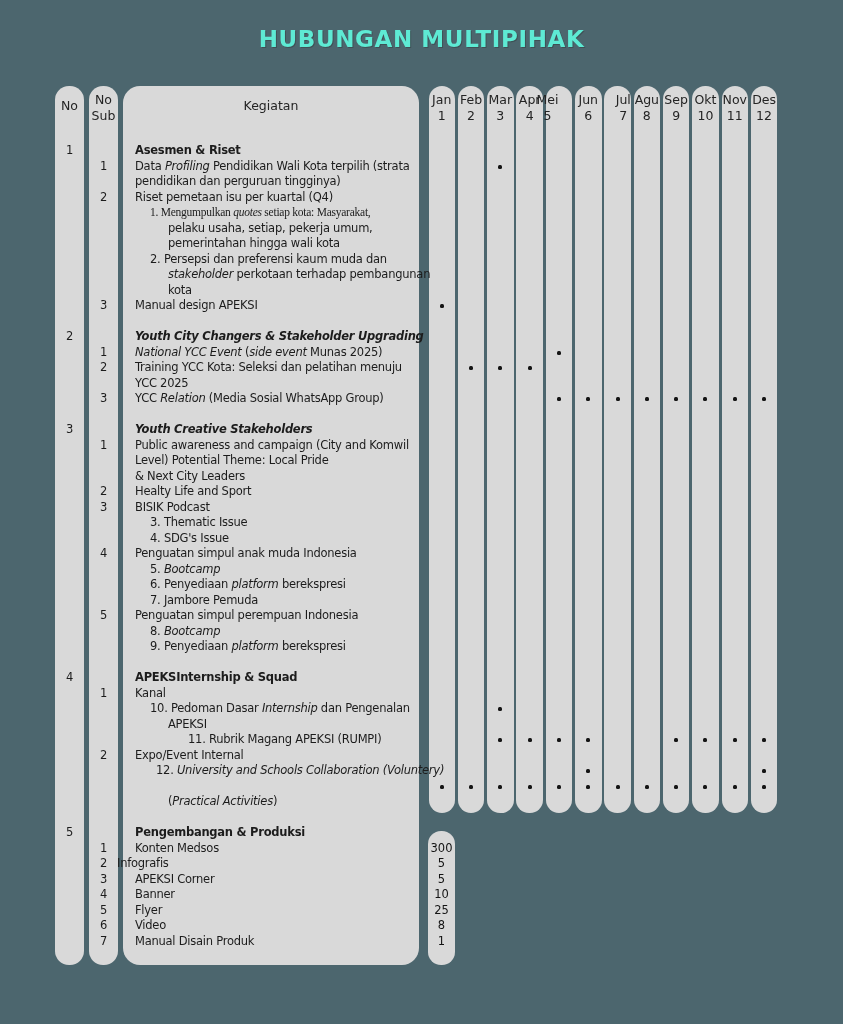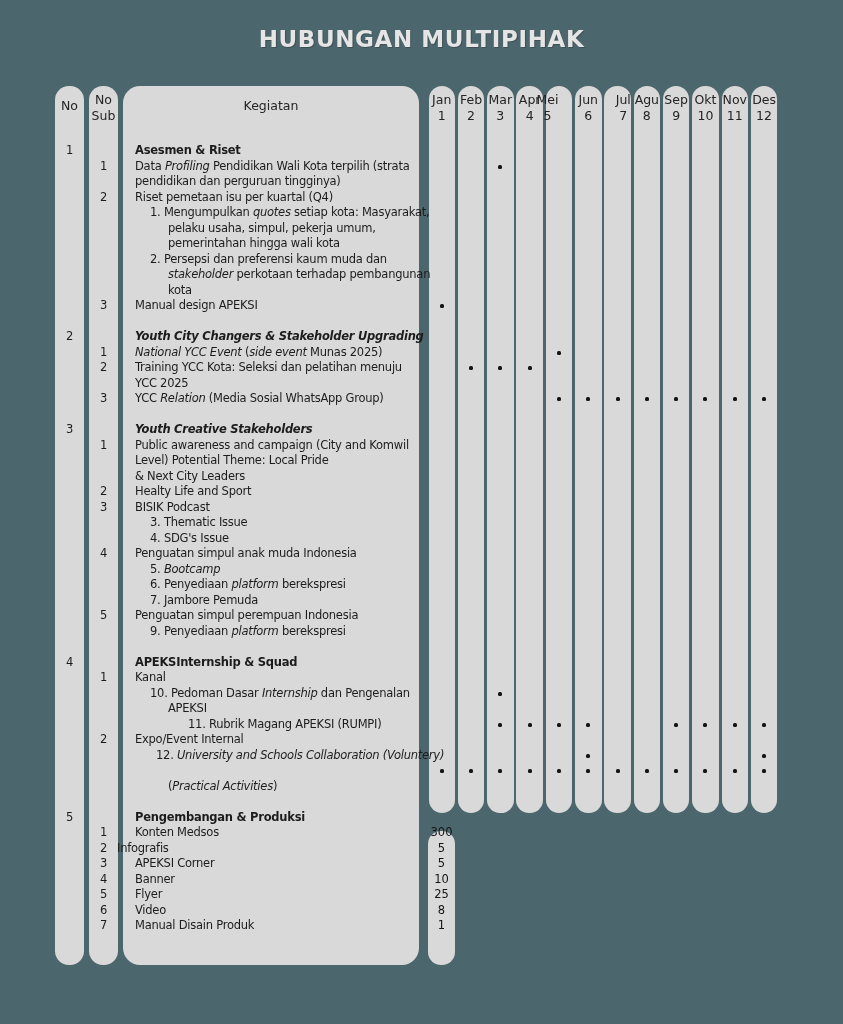--- a/index.html
+++ b/index.html
@@ -1,19 +1,19 @@
 <!DOCTYPE html>
 <html><head>
 <meta charset="utf-8">
 <style>
   html,body{margin:0;padding:0;background:#4C666E;}
   .canvas{position:relative;width:843px;height:1024px;background:#4C666E;overflow:hidden;
           font-family:"DejaVu Sans","Liberation Sans",sans-serif;}
   .title{position:absolute;top:26px;left:0;width:843px;text-align:center;
-         font-size:23px;font-weight:800;letter-spacing:0.6px;color:#e5e5e5;
+         font-size:23px;font-weight:800;letter-spacing:0.6px;color:#5eead4;
          text-shadow:1px 1px 0 rgba(40,40,40,0.35);}
   .pill{position:absolute;background:#D9D9D9;}
   .hdr{position:absolute;color:#242424;font-size:12.5px;line-height:16px;text-align:center;}
   .rows{position:absolute;left:0;top:143px;width:843px;}
   .line{position:relative;height:15.5px;}
   .cell{position:absolute;top:0;font-size:11.5px;line-height:15.5px;color:#1c1c1c;
         letter-spacing:-0.25px;white-space:nowrap;}
   .noC{left:55px;width:29px;text-align:center;}
   .subC{left:89px;width:29px;text-align:center;}
   .b{font-weight:bold;}
@@ -116,24 +116,24 @@
         <div class="dot" style="left: 498.35px;"></div>
       </div>
       <div class="line">
         <div class="cell" style="left: 135px;"><span>pendidikan dan perguruan tingginya)</span></div>
       </div>
       <div class="line">
         <div class="cell subC">2</div>
         <div class="cell" style="left: 135px;"><span>Riset pemetaan isu per kuartal (Q4)</span></div>
       </div>
       <div class="line">
-        <div class="cell" style="left: 150px;"><span>1. Mengumpulkan </span><i>quotes</i><span> setiap kota: Masyarakat,</span></div>
-      </div>
-      <div class="line">
-        <div class="cell" style="left: 168px;"><span>pelaku usaha, simpul, pekerja umum,</span></div>
+        <div class="cell" style="left: 150px; font-family: Liberation Serif, serif;"><span>1. Mengumpulkan </span><i>quotes</i><span> setiap kota: Masyarakat,</span></div>
+      </div>
+      <div class="line">
+        <div class="cell" style="left: 168px;"><span>pelaku usaha, setiap, pekerja umum,</span></div>
       </div>
       <div class="line">
         <div class="cell" style="left: 168px;"><span>pemerintahan hingga wali kota</span></div>
       </div>
       <div class="line">
         <div class="cell" style="left: 150px;"><span>2. Persepsi dan preferensi kaum muda dan</span></div>
       </div>
       <div class="line">
         <div class="cell" style="left: 168px;"><i>stakeholder</i><span> perkotaan terhadap pembangunan</span></div>
       </div>
@@ -217,20 +217,23 @@
         <div class="cell" style="left: 150px;"><span>6. Penyediaan </span><i>platform</i><span> berekspresi</span></div>
       </div>
       <div class="line">
         <div class="cell" style="left: 150px;"><span>7. Jambore Pemuda</span></div>
       </div>
       <div class="line">
         <div class="cell subC">5</div>
         <div class="cell" style="left: 135px;"><span>Penguatan simpul perempuan Indonesia</span></div>
       </div>
       <div class="line">
+        <div class="cell" style="left: 150px;"><span>8. </span><i>Bootcamp</i></div>
+      </div>
+      <div class="line">
         <div class="cell" style="left: 150px;"><span>9. Penyediaan </span><i>platform</i><span> berekspresi</span></div>
       </div>
       <div class="line"></div>
       <div class="line">
         <div class="cell noC">4</div>
         <div class="cell b" style="left: 135px;"><span>APEKSInternship &amp; Squad</span></div>
       </div>
       <div class="line">
         <div class="cell subC">1</div>
         <div class="cell" style="left: 135px;"><span>Kanal</span></div>

